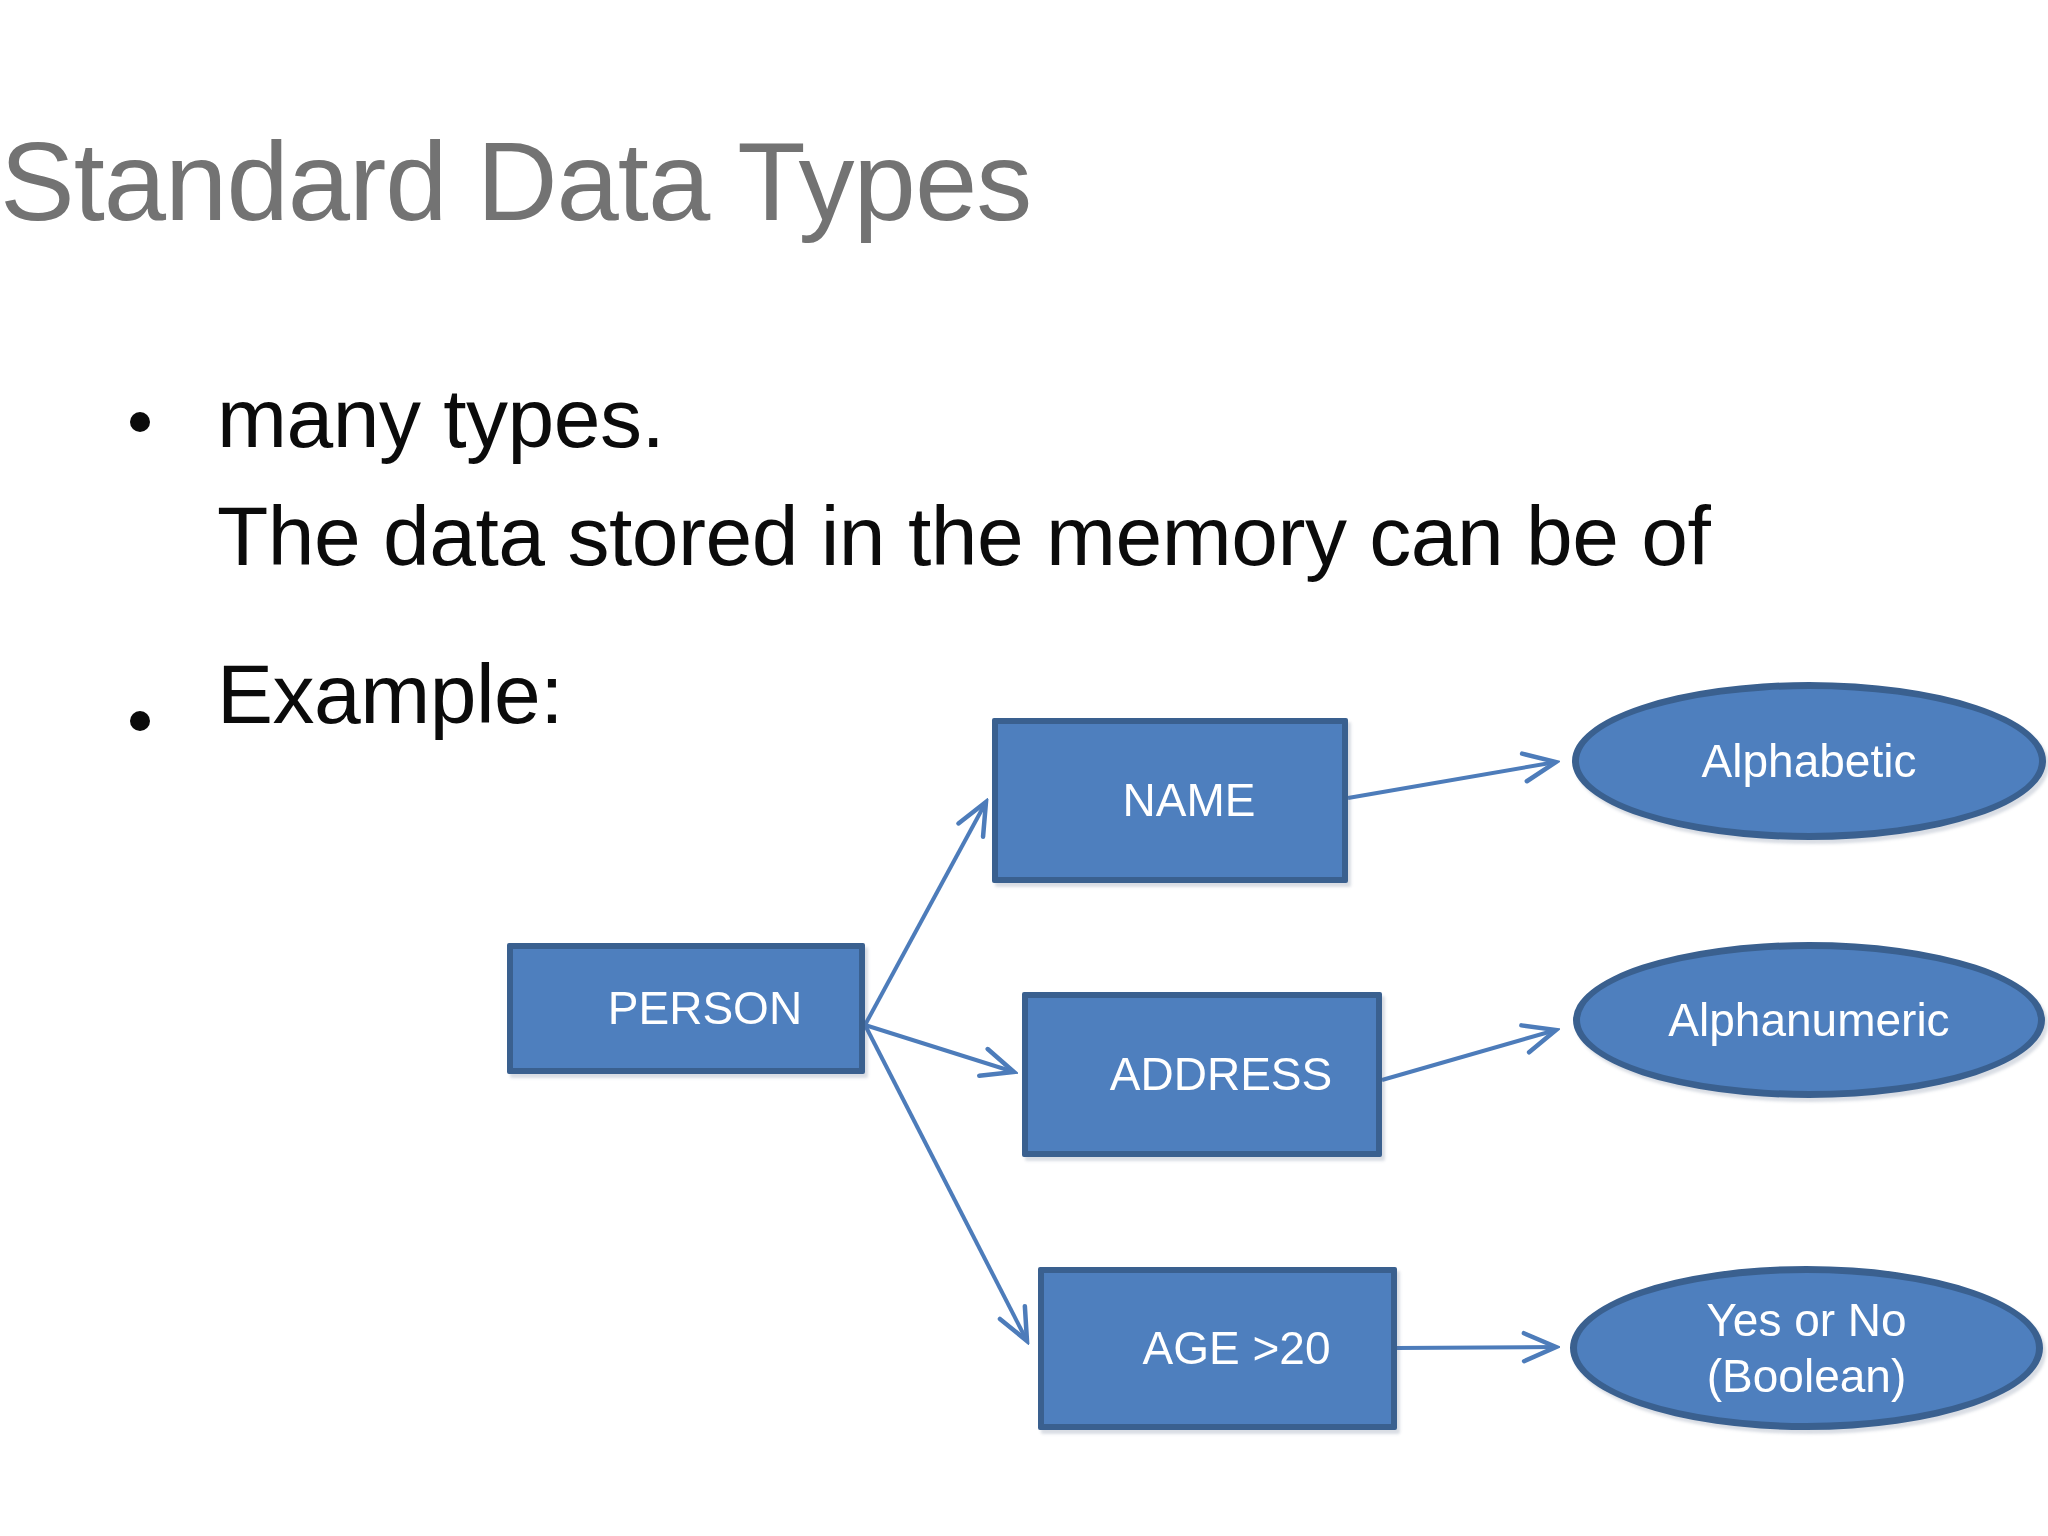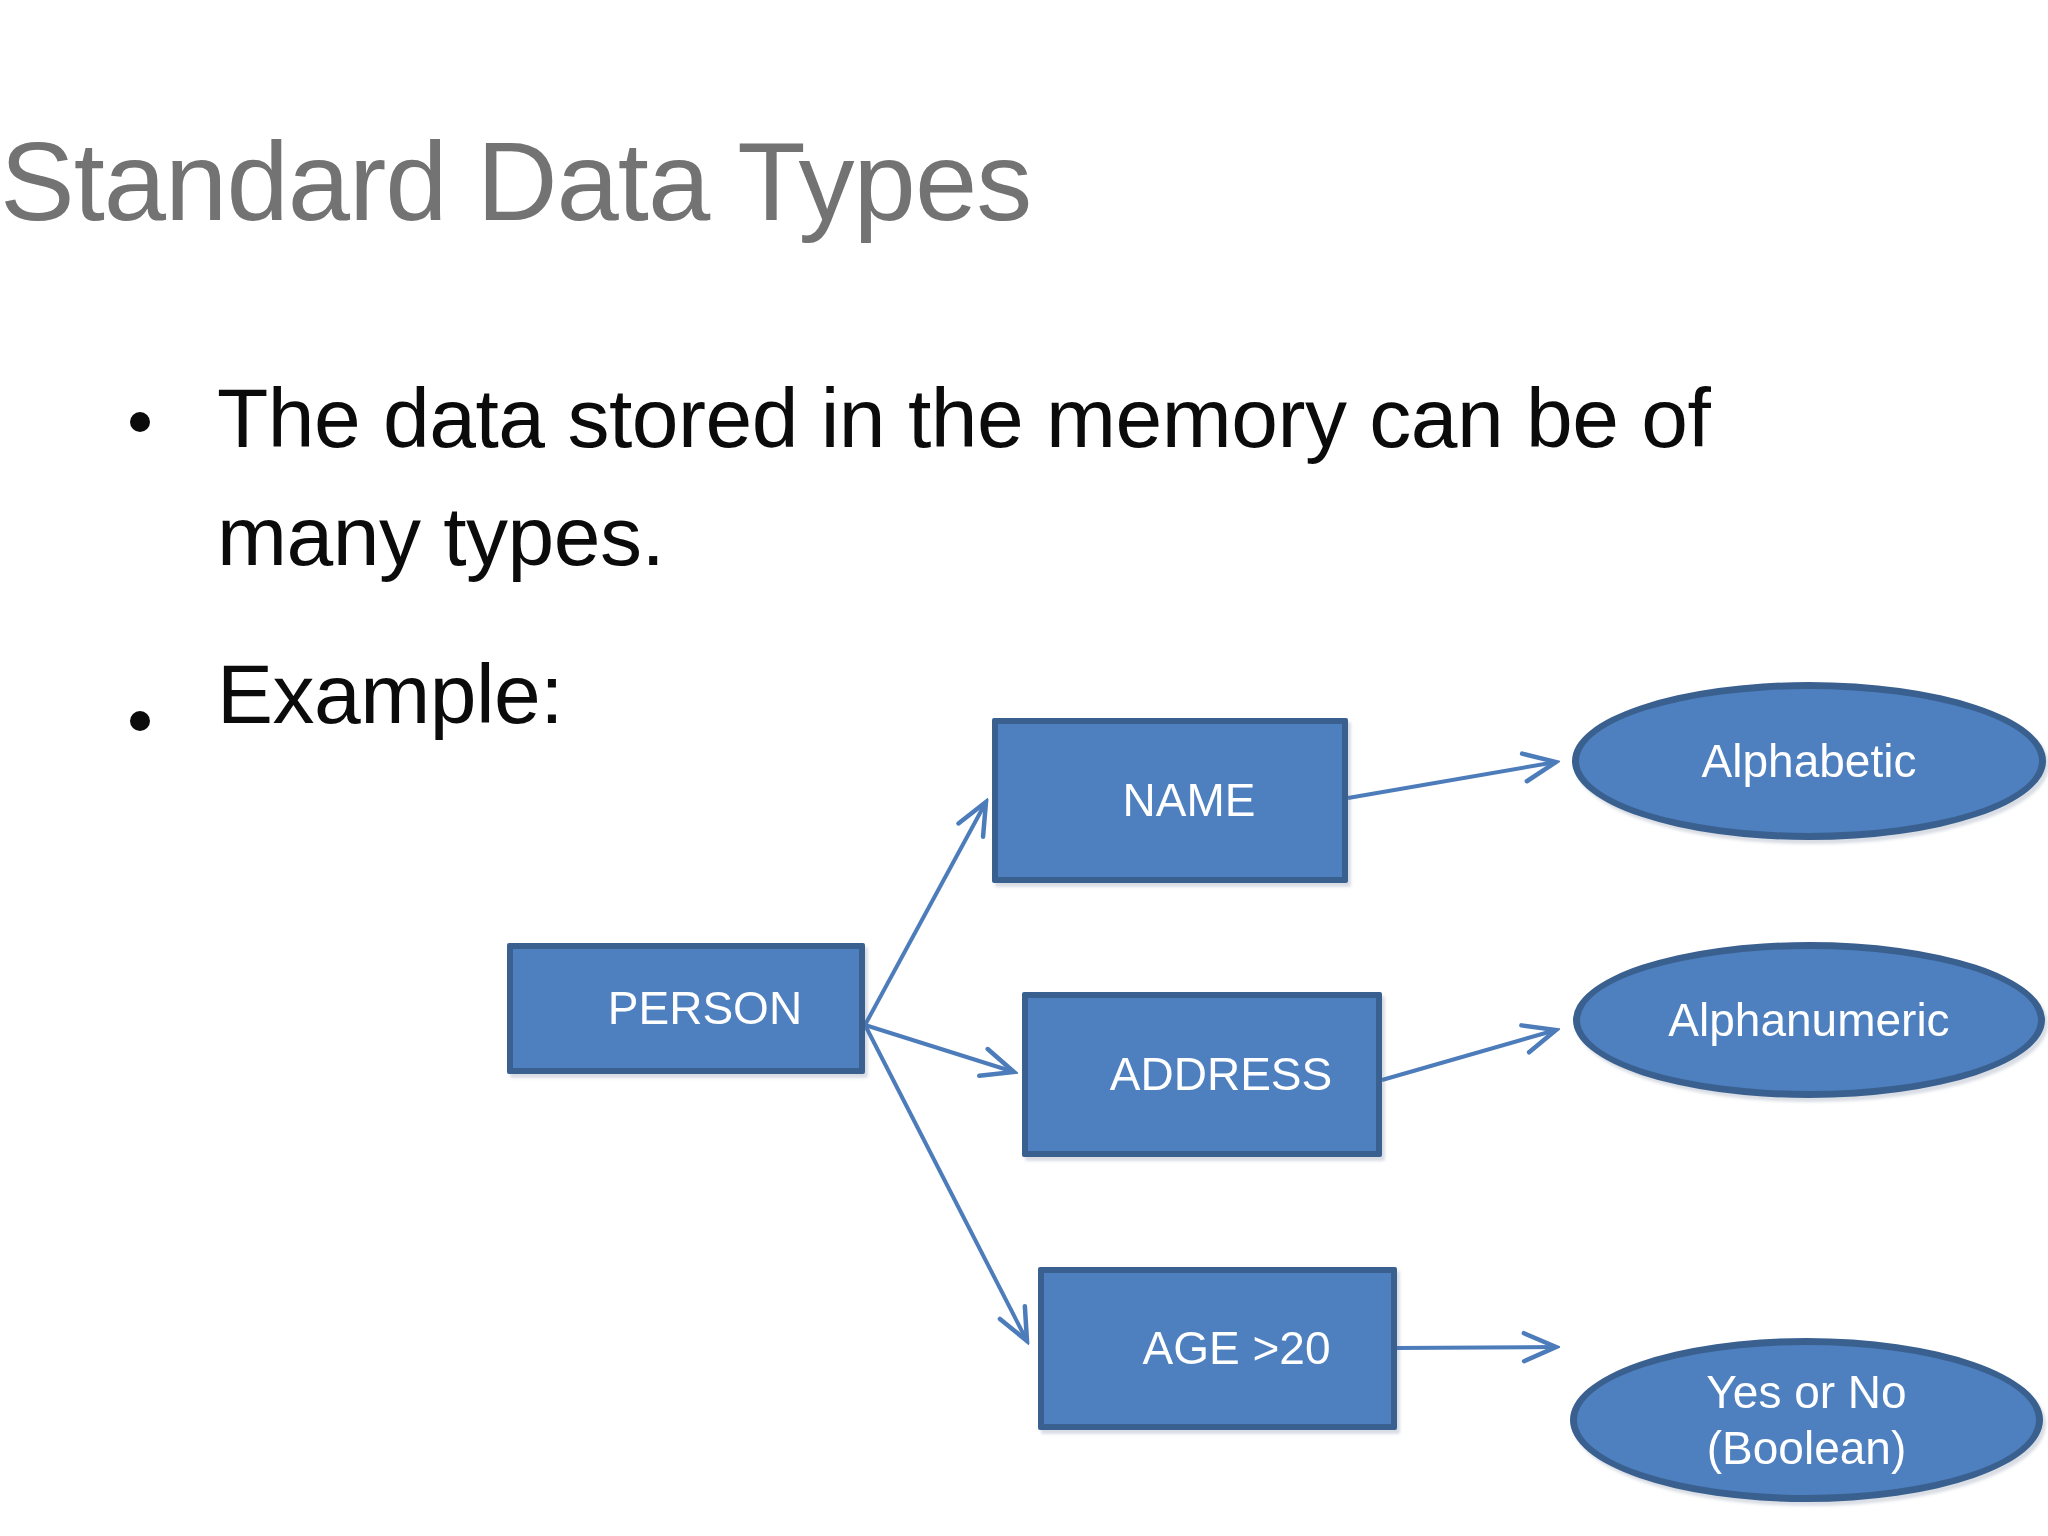--- a/index.html
+++ b/index.html
@@ -82,21 +82,21 @@
     border-radius: 50%;
   }
 
   .person-box   { left: 507px;  top: 943px;  width: 358px; height: 131px; }
   .name-box     { left: 992px;  top: 718px;  width: 356px; height: 165px; }
   .address-box  { left: 1022px; top: 992px;  width: 360px; height: 165px; }
   .age-box      { left: 1038px; top: 1267px; width: 359px; height: 163px; justify-content: center; }
 
   .alphabetic-ellipse   { left: 1572px; top: 682px;  width: 474px; height: 158px; text-align: center; }
   .alphanumeric-ellipse { left: 1573px; top: 942px;  width: 472px; height: 156px; }
-  .boolean-ellipse      { left: 1570px; top: 1338px; width: 473px; height: 164px; }
+  .boolean-ellipse      { left: 1570px; top: 1266px; width: 473px; height: 164px; }
 
   .connector-layer {
     position: absolute;
     left: 0;
     top: 0;
     width: 2048px;
     height: 1536px;
     pointer-events: none;
   }
   .connector {
@@ -112,22 +112,22 @@
   }
 </style>
 </head>
 <body style="--shape-fill: #4e7fbe; --shape-border: #3a608f; --arrow: #4d7cba; --shape-text: #ffffff;">
 
 <div class="slide-title">Standard Data Types</div>
 
 <div class="bullet-item b1">
   <span class="bullet-dot"></span>
   <div class="bullet-text">
+    <div>many types.</div>
     <div>The data stored in the memory can be of</div>
-    <div>many types.</div>
   </div>
 </div>
 
 <div class="bullet-item b2">
   <span class="bullet-dot"></span>
   <div class="bullet-text">
     <div>Example:</div>
   </div>
 </div>
 

